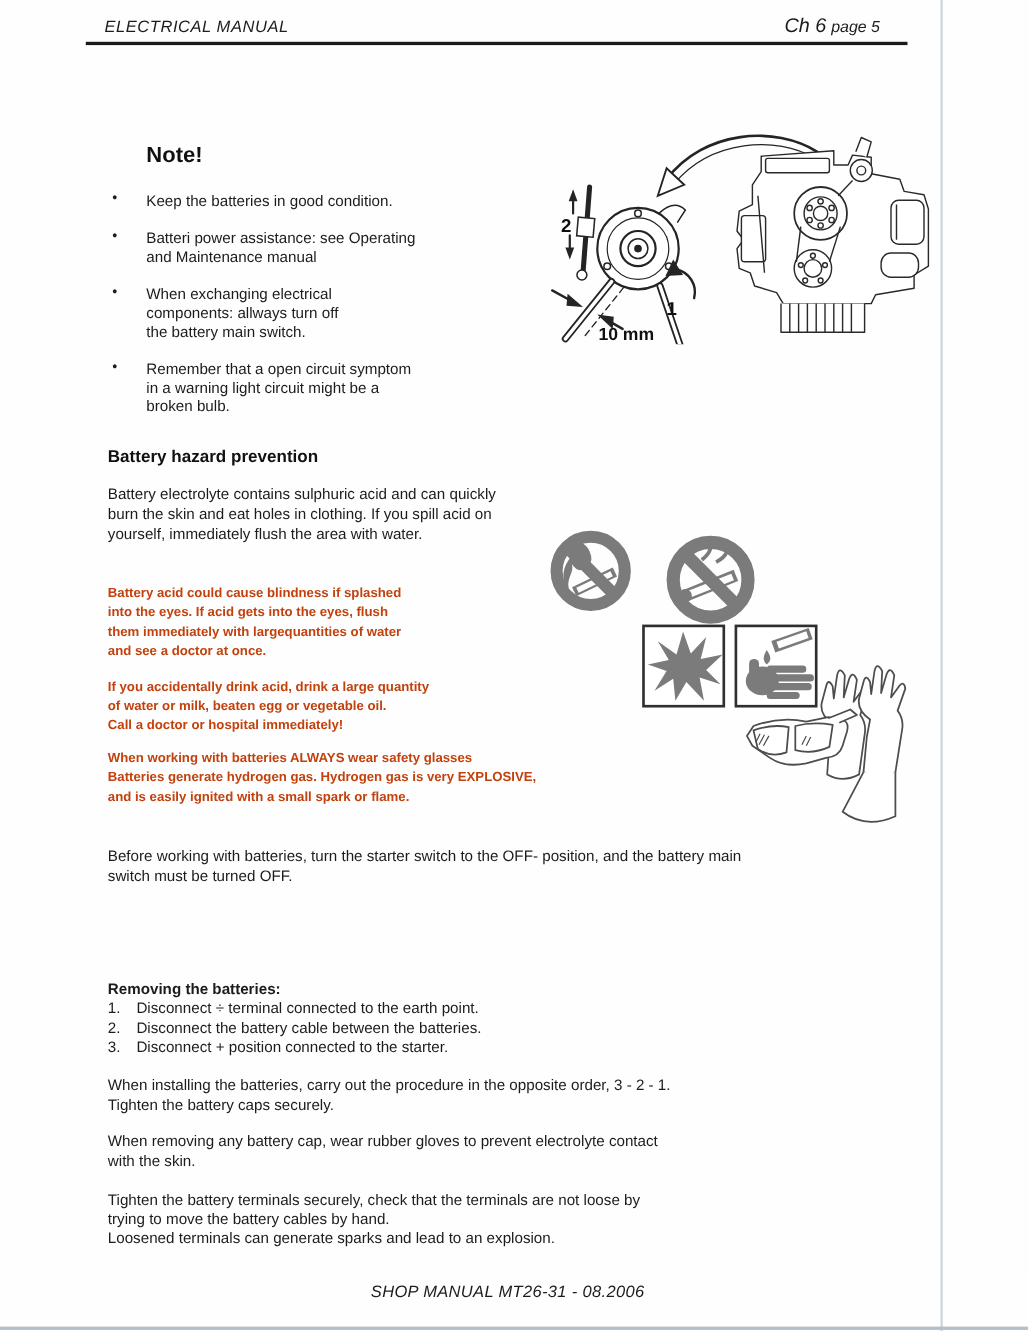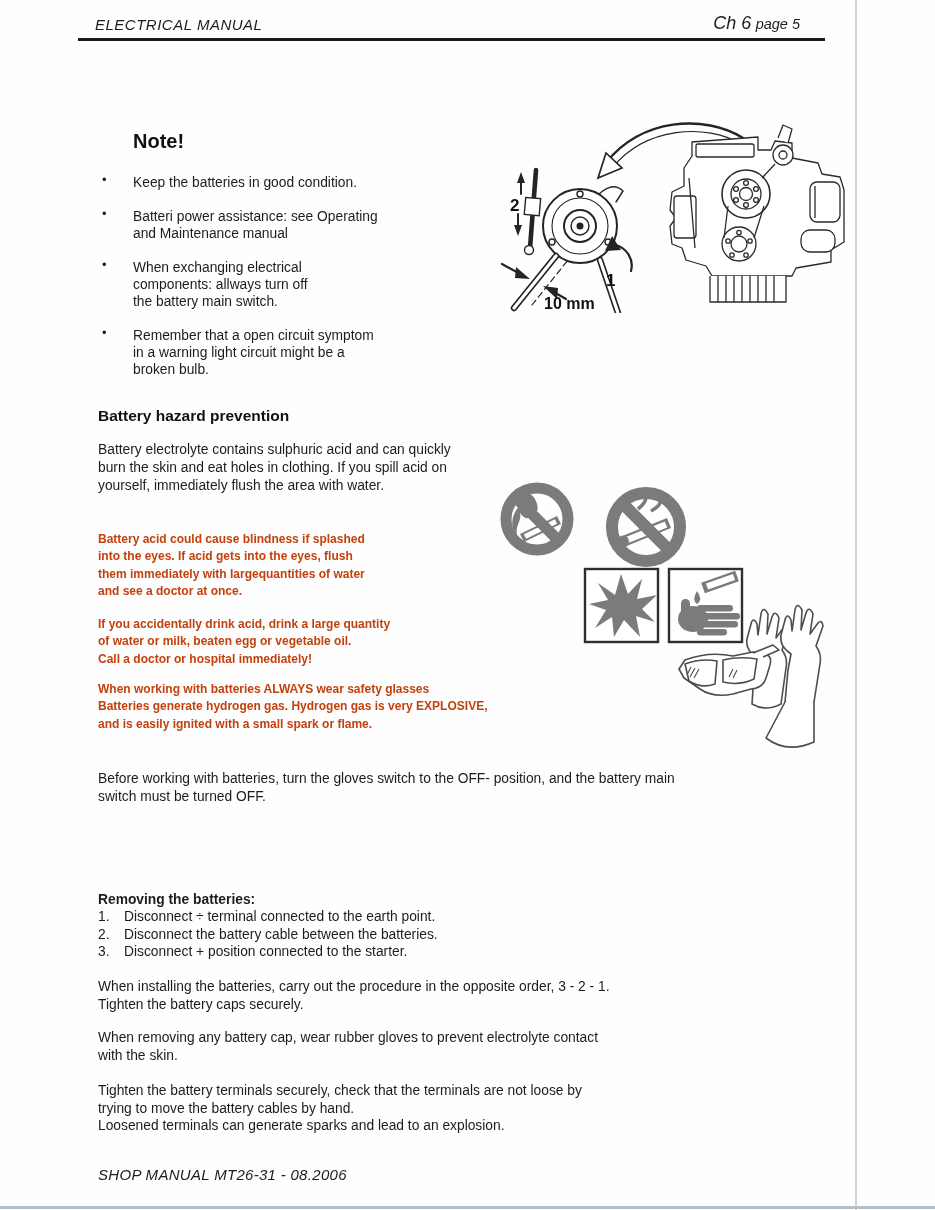--- a/index.html
+++ b/index.html
@@ -36,21 +36,21 @@
   .p-short{top:822px;width:745px;}
   .p-install{top:978px;width:700px;}
   .p-cap{top:1029px;width:700px;}
   .p-terminals{top:1082px;width:700px;}
 
   .removing{position:absolute;left:98px;top:891px;width:700px;font-size:13.8px;line-height:17.3px;}
   .removing .rh{font-weight:bold;}
   .removing .step{display:flex;}
   .removing .step .n{width:26px;flex:0 0 26px;}
 
-  .footer{position:absolute;left:98px;top:1166px;width:727px;
+  .footer{position:absolute;left:98px;top:1166px;width:727px;text-align:center;
           font-style:italic;font-size:15px;letter-spacing:.3px;}
 
   .fig-engine{position:absolute;left:500px;top:108px;width:356px;height:205px;}
   .fig-picto{position:absolute;left:495px;top:478px;width:372px;height:280px;}
 </style>
 </head>
 <body>
 
 <div class="page">
 
@@ -231,21 +231,21 @@
       <path d="M 190 186 Q 206 180 222 183 L 220 206 Q 206 211 194 203 Z"></path>
       <path d="M 228 182 Q 244 178 262 181 L 259 201 Q 244 208 228 204 Z"></path>
       <path d="M 258 175 L 278 167 L 284 172 L 268 179"></path>
       <g stroke-width="1.1" fill="none">
         <path d="M 196 189 l -4 8 M 200 190 l -5 9 M 204 191 l -5 9"></path>
         <path d="M 238 191 l -4 8 M 242 192 l -4 8"></path>
       </g>
     </g>
   </svg>
 
-  <div class="p p-off">Before working with batteries, turn the gloves switch to the OFF- position, and the battery main
+  <div class="p p-off">Before working with batteries, turn the starter switch to the OFF- position, and the battery main
 switch must be turned OFF.</div>
 
   <div class="removing">
     <div class="rh">Removing the batteries:</div>
     <div class="step">
       <span class="n">1.</span>
       <span>Disconnect ÷ terminal connected to the earth point.</span>
     </div>
     <div class="step">
       <span class="n">2.</span>

